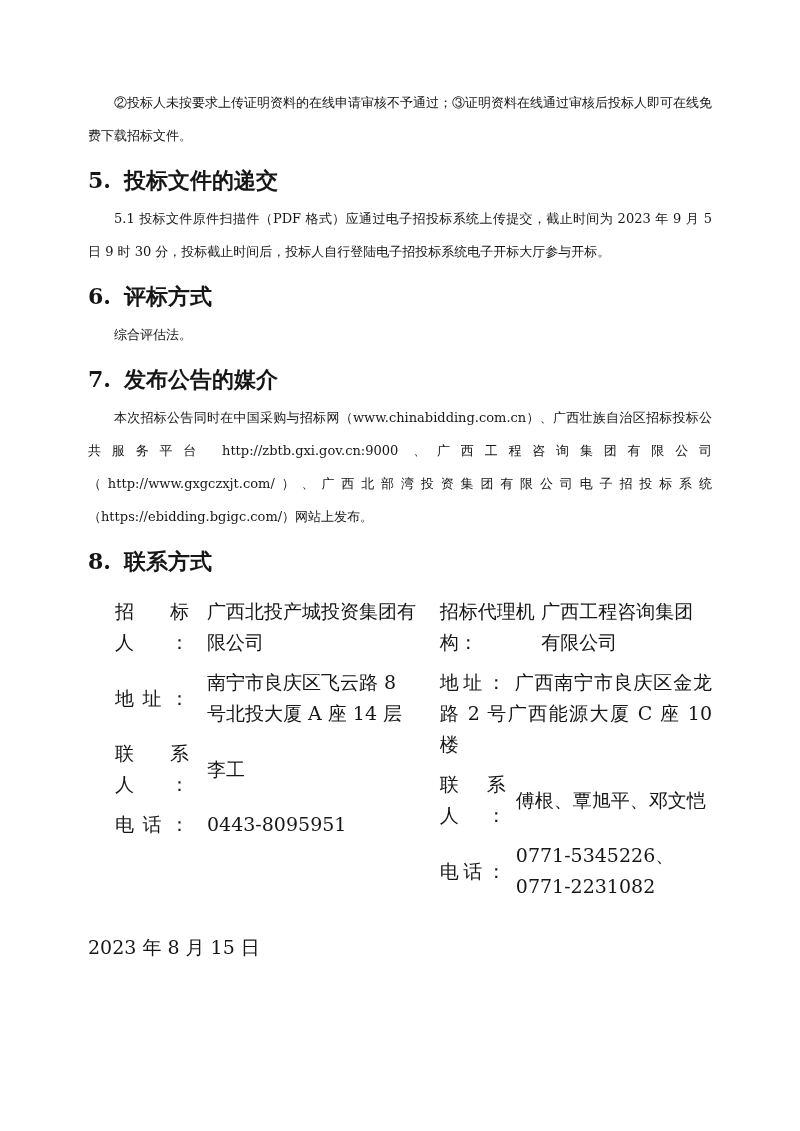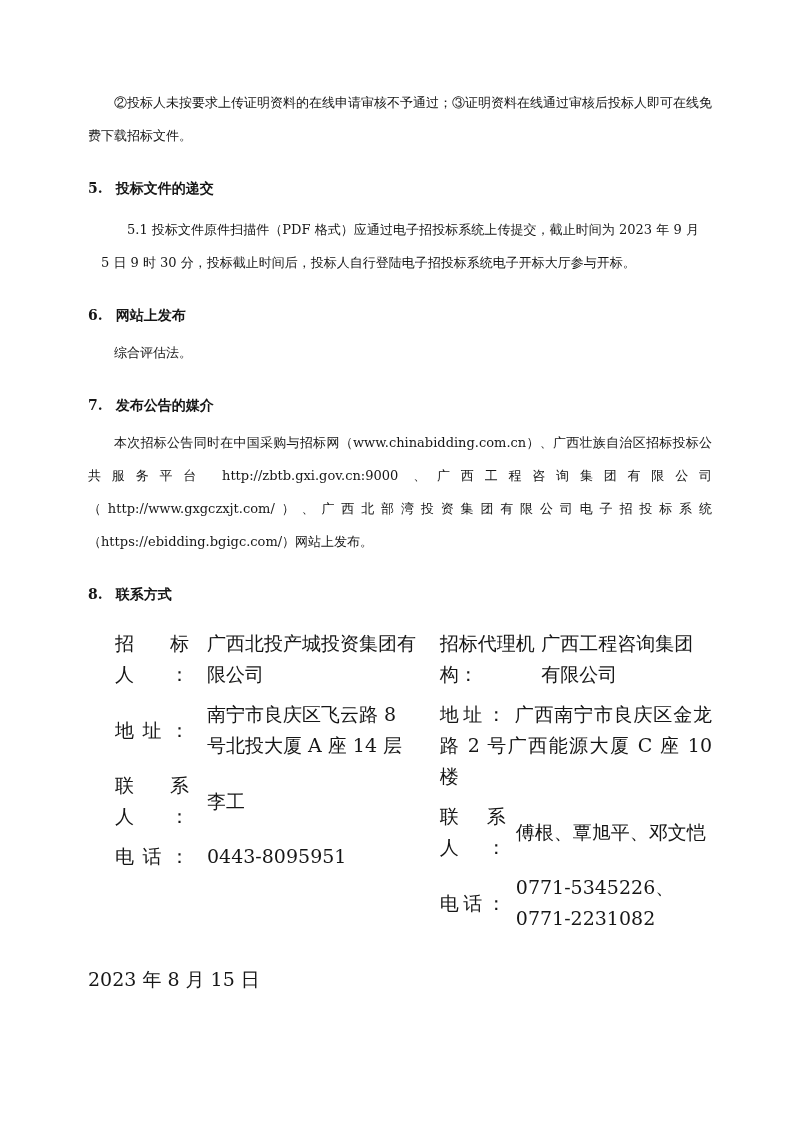--- a/index.html
+++ b/index.html
@@ -20,31 +20,31 @@
   }
   .body-par {
     font-size: 13px;
     line-height: 33px;
     text-align: justify;
     margin: 0;
     text-indent: 2em;
   }
   .section-heading {
     display: block;
-    font-size: 14px;
+    font-size: 22px;
     font-weight: bold;
     line-height: 24px;
-    margin: 24px 0 9px 0;
+    margin: 16px 0 9px 0;
     font-family: "Liberation Sans", "DejaVu Sans", sans-serif;
   }
   .sec-num {
     font-family: "DejaVu Serif", "Liberation Serif", serif;
     margin-right: 13px;
   }
-  .par-group { margin: 13px; }
+  .par-group { margin: 0; }
   
   .contacts {
     display: flex;
     margin-top: 22px;
     padding-left: 27px;
     font-size: 19px;
   }
   .col { box-sizing: border-box; }
   .col-bidder { width: 310px; margin-right: 18px; }
   .col-agency { width: 275px; }
@@ -93,21 +93,21 @@
   <p class="body-par">②投标人未按要求上传证明资料的在线申请审核不予通过；③证明资料在线通过审核后投标人即可在线免费下载招标文件。</p>
 
   <div>
     <span class="section-heading"><span class="sec-num">5.</span><span>投标文件的递交</span></span>
     <div class="par-group">
       <p class="body-par">5.1 投标文件原件扫描件（PDF 格式）应通过电子招投标系统上传提交，截止时间为 2023 年 9 月 5 日 9 时 30 分，投标截止时间后，投标人自行登陆电子招投标系统电子开标大厅参与开标。</p>
     </div>
   </div>
 
   <div>
-    <span class="section-heading"><span class="sec-num">6.</span><span>网站上发布</span></span>
+    <span class="section-heading"><span class="sec-num">6.</span><span>评标方式</span></span>
     <p class="body-par">综合评估法。</p>
   </div>
 
   <div>
     <span class="section-heading"><span class="sec-num">7.</span><span>发布公告的媒介</span></span>
     <p class="body-par">本次招标公告同时在中国采购与招标网（www.chinabidding.com.cn）、广西壮族自治区招标投标公共服务平台 http://zbtb.gxi.gov.cn:9000 、广西工程咨询集团有限公司（http://www.gxgczxjt.com/）、广西北部湾投资集团有限公司电子招投标系统（https://ebidding.bgigc.com/）网站上发布。</p>
   </div>
 
   <div>
     <span class="section-heading"><span class="sec-num">8.</span><span>联系方式</span></span>

